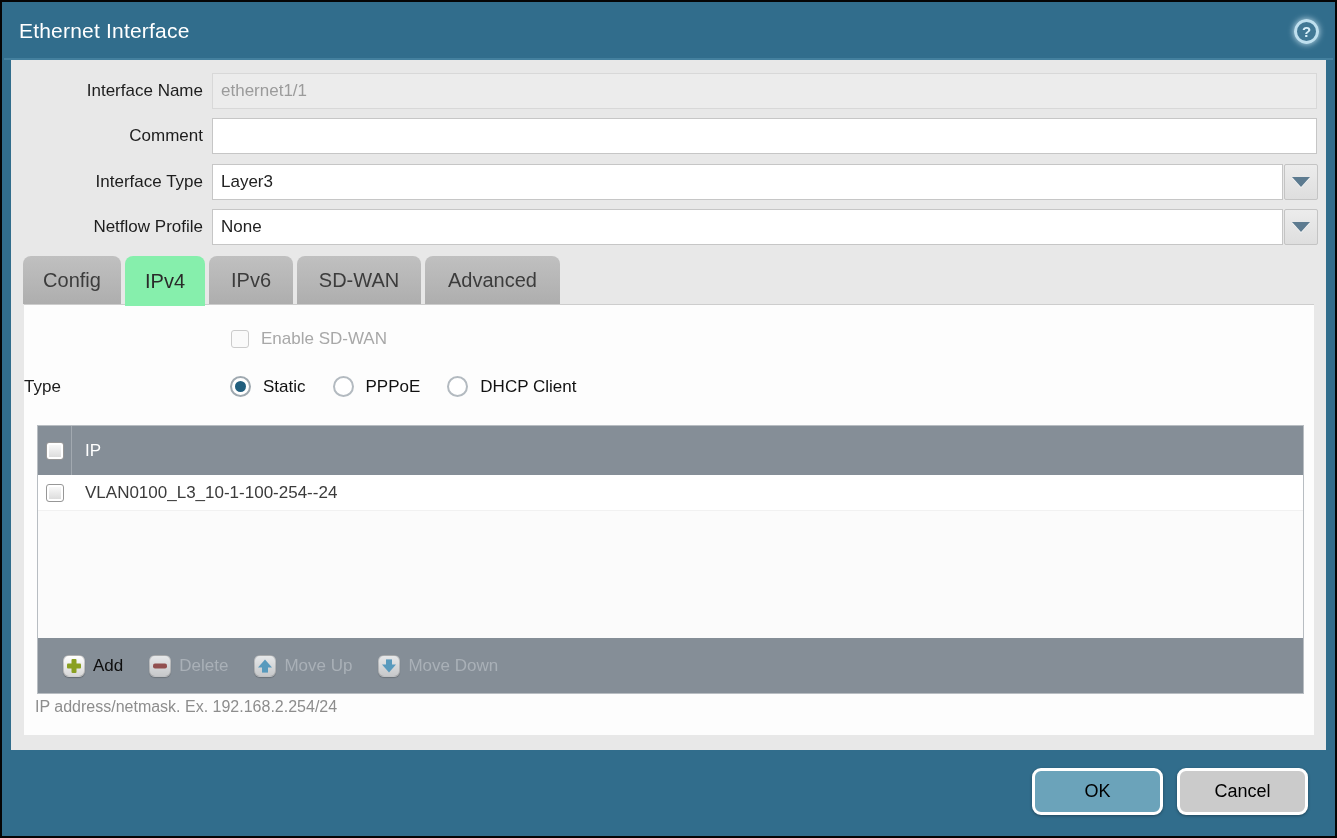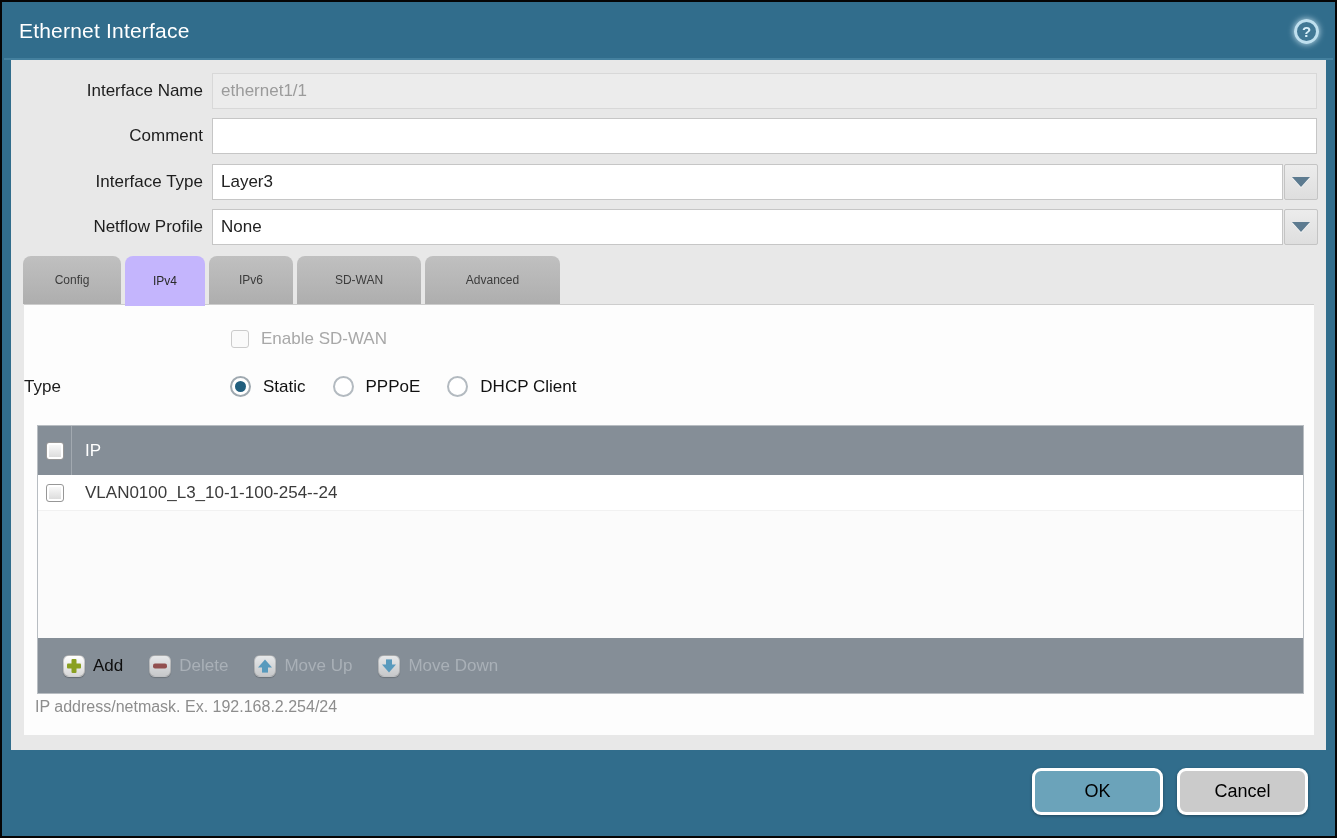--- a/index.html
+++ b/index.html
@@ -35,22 +35,22 @@
   .dd-btn { position:absolute; left:1273px; width:34px; height:36px; background:linear-gradient(#ececec,#dedede);
             border:1px solid #c4c4c4; border-radius:2px; display:flex; align-items:center; justify-content:center;
             cursor:pointer; }
   .dd-tri { width:0; height:0; border-left:9px solid transparent; border-right:9px solid transparent;
             border-top:10px solid #5d7b90; filter:drop-shadow(0 1px 0 rgba(255,255,255,.7)); }
 
   
   .tabs { position:absolute; left:12px; top:196px; display:flex; gap:4px; z-index:2; }
   .tab { height:48px; border-radius:8px 8px 0 0; background:linear-gradient(#c0c0c0,#aeaeae);
          display:flex; align-items:center; justify-content:center;
-         font-size:12px; color:#3c3c3c; cursor:pointer; }
-  .tab.active { background:#c4b5fd; height:50px; color:#2a2a2a; }
+         font-size:20px; color:#3c3c3c; cursor:pointer; }
+  .tab.active { background:#86efac; height:50px; color:#2a2a2a; }
 
   .panel { position:absolute; left:13px; right:12px; top:244px; bottom:15px; background:#fdfdfd;
            border-top:1px solid #cdcdcd; z-index:1; }
 
   
   .cb { width:18px; height:18px; border:1px solid #979797; border-radius:3px;
         background:linear-gradient(#fdfdfd,#d8d8d8); box-shadow:inset 0 0 0 2px #fff; }
   .cb.disabled { border-color:#cbcbcb; background:#fafafa; box-shadow:none; }
   .radio { width:21px; height:21px; border-radius:50%; border:2px solid #b3bac0; background:#fff;
            display:flex; align-items:center; justify-content:center; cursor:pointer; }

